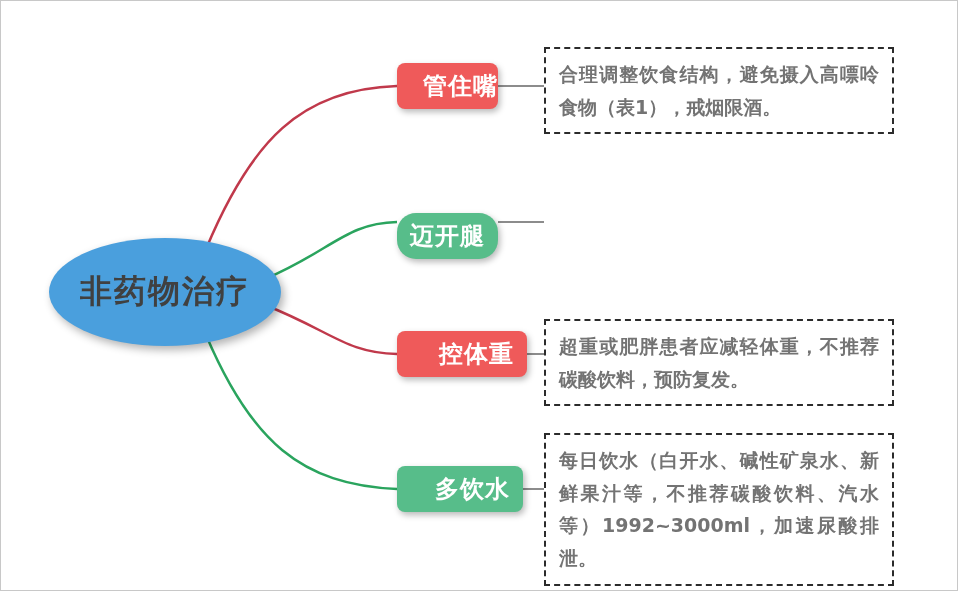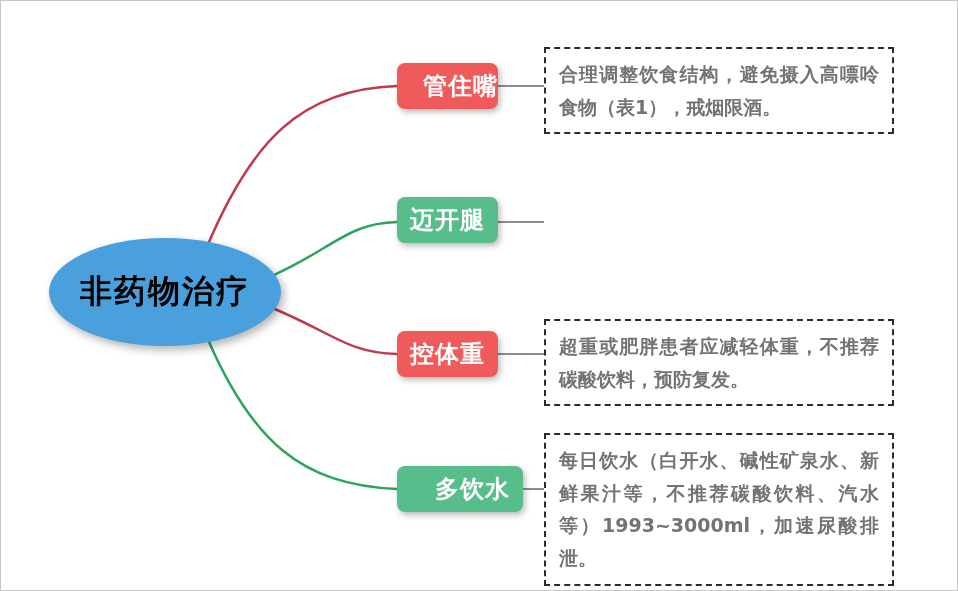--- a/index.html
+++ b/index.html
@@ -28,43 +28,43 @@
   .root-node {
     position: absolute;
     left: 48px;
     top: 237px;
     width: 232px;
     height: 108px;
     border-radius: 50%;
     display: flex;
     align-items: center;
     justify-content: center;
-    color: #000000;
+    color: #404040;
     font-size: 32px;
     font-weight: bold;
     letter-spacing: 2px;
     box-shadow: 3px 4px 8px rgba(0,0,0,0.3);
   }
   .branch-node {
     position: absolute;
     width: 101px;
     height: 46px;
     border-radius: 8px;
     display: flex;
     align-items: center;
     justify-content: center;
     color: #ffffff;
     font-size: 24px;
     font-weight: bold;
     letter-spacing: 1px;
     box-shadow: 2px 3px 6px rgba(0,0,0,0.28);
   }
   .node-1 { left: 396px; top: 62px; justify-content: flex-end; }
-  .node-2 { left: 396px; top: 196px; }
-  .node-3 { left: 396px; top: 330px; }
+  .node-2 { left: 396px; top: 212px; border-radius: 19px; }
+  .node-3 { left: 396px; top: 330px; padding-left: 29px; }
   .node-4 { left: 396px; top: 465px; }
   .desc-box {
     position: absolute;
     left: 543px;
     width: 350px;
     box-sizing: border-box;
     border: 2px dashed #2b2b2b;
     background: #ffffff;
     padding: 9px 13px;
     font-size: 19px;
@@ -114,16 +114,16 @@
     <span>控体重</span>
   </div>
   <div class="desc-box box-3">
     <span>超重或肥胖患者应减轻体重，不推荐碳酸饮料，预防复发。</span>
   </div>
 
   <div class="branch-node node-4" style="background-color: rgb(87, 189, 138); padding-left: 25px;">
     <span>多饮水</span>
   </div>
   <div class="desc-box box-4">
-    <span>每日饮水（白开水、碱性矿泉水、新鲜果汁等，不推荐碳酸饮料、汽水等）1993~3000ml，加速尿酸排泄。</span>
+    <span>每日饮水（白开水、碱性矿泉水、新鲜果汁等，不推荐碳酸饮料、汽水等）1992~3000ml，加速尿酸排泄。</span>
   </div>
 
 </div>
 
 </body></html>

